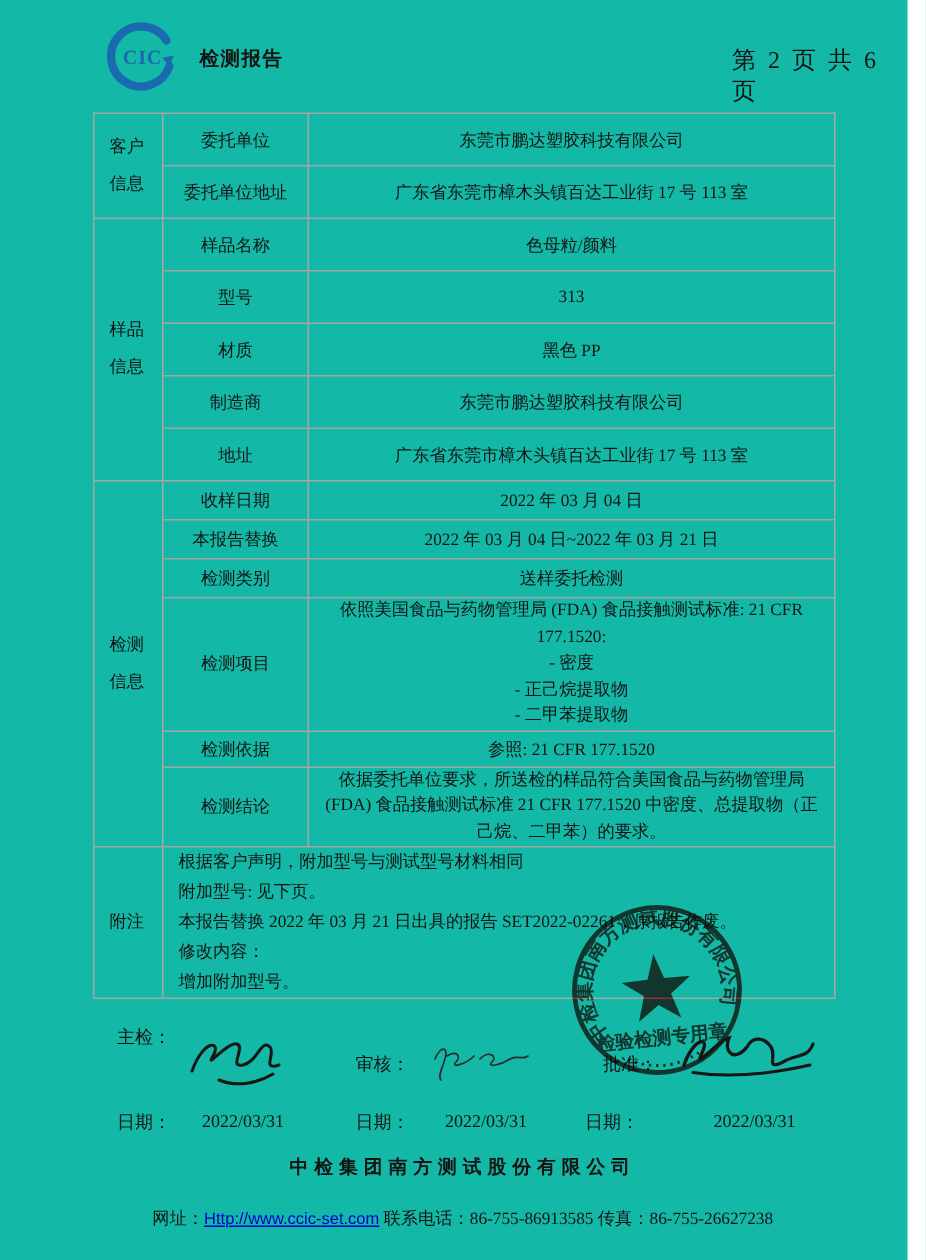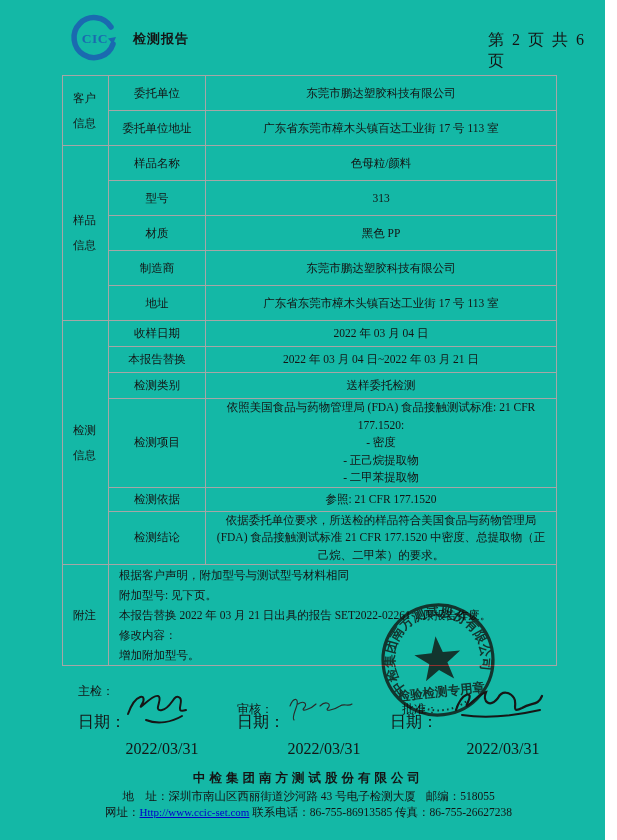--- a/index.html
+++ b/index.html
@@ -20,28 +20,28 @@
   tr.rh25 td{height:25px;}
   tr.rh23 td{height:23px;}
   td.pre{white-space:pre-line;line-height:17.5px;padding:5px 10px;}
   td.note{white-space:pre-line;line-height:20px;padding:4px 10px;}
   
   .stamp{position:absolute;left:378px;top:600px;width:120px;height:120px;z-index:6;
          transform:rotate(-6deg);opacity:.88;mix-blend-mode:multiply;pointer-events:none;}
   
   .siglabel{position:absolute;font-size:12px;}
   .sigsvg{position:absolute;}
-  .datelabel{position:absolute;top:712px;font-size:16px;}
-  .dateval{position:absolute;top:740px;width:100px;text-align:center;font-size:16px;}
+  .datelabel{position:absolute;top:740px;font-size:12px;}
+  .dateval{position:absolute;top:740px;width:100px;text-align:center;font-size:12px;}
   
   .ftr{position:absolute;left:0;width:617px;text-align:center;}
   .ftr-company{top:770px;font-size:12.5px;font-weight:bold;letter-spacing:4px;}
   .ftr-line{top:789px;font-size:11.5px;}
   .ftr-line2{top:805px;font-size:11.5px;}
-  .ftr a{color:#0000cc;text-decoration:underline;font-family:Liberation Serif, serif;font-size:11px;}
+  .ftr a{color:#0000cc;text-decoration:underline;font-family:Liberation Sans, sans-serif;font-size:11px;}
   .sp{display:inline-block;width:10px;}
 </style>
 </head>
 <body>
 
 <div class="page">
 
   <svg class="logo" viewBox="0 0 100 100">
     <path d="M 82 28 A 40 40 0 1 0 86 62" fill="none" stroke="#1a6ab0" stroke-width="11" stroke-linecap="round"></path>
     <path d="M 86 62 l 6 -14 l -16 3 z" fill="#1a6ab0"></path>
@@ -156,22 +156,19 @@
   </svg>
 
   <span class="datelabel" style="left:78px;">日期：</span>
   <span class="dateval" style="left:112px;">2022/03/31</span>
   <span class="datelabel" style="left:237px;">日期：</span>
   <span class="dateval" style="left:274px;">2022/03/31</span>
   <span class="datelabel" style="left:390px;">日期：</span>
   <span class="dateval" style="left:453px;">2022/03/31</span>
 
   <div class="ftr ftr-company">中检集团南方测试股份有限公司</div>
-  <div class="ftr ftr-line">
-    <span>地　址：</span><span>深圳市南山区西丽街道沙河路 43 号电子检测大厦</span><span class="sp"></span><span>邮编：</span><span>518055</span>
-  </div>
   <div class="ftr ftr-line2">
     <span>网址：</span><a href="#">Http://www.ccic-set.com</a>
     <span>联系电话：</span><span>86-755-86913585</span>
     <span>传真：</span><span>86-755-26627238</span>
   </div>
 
 </div>
 
 </body></html>

